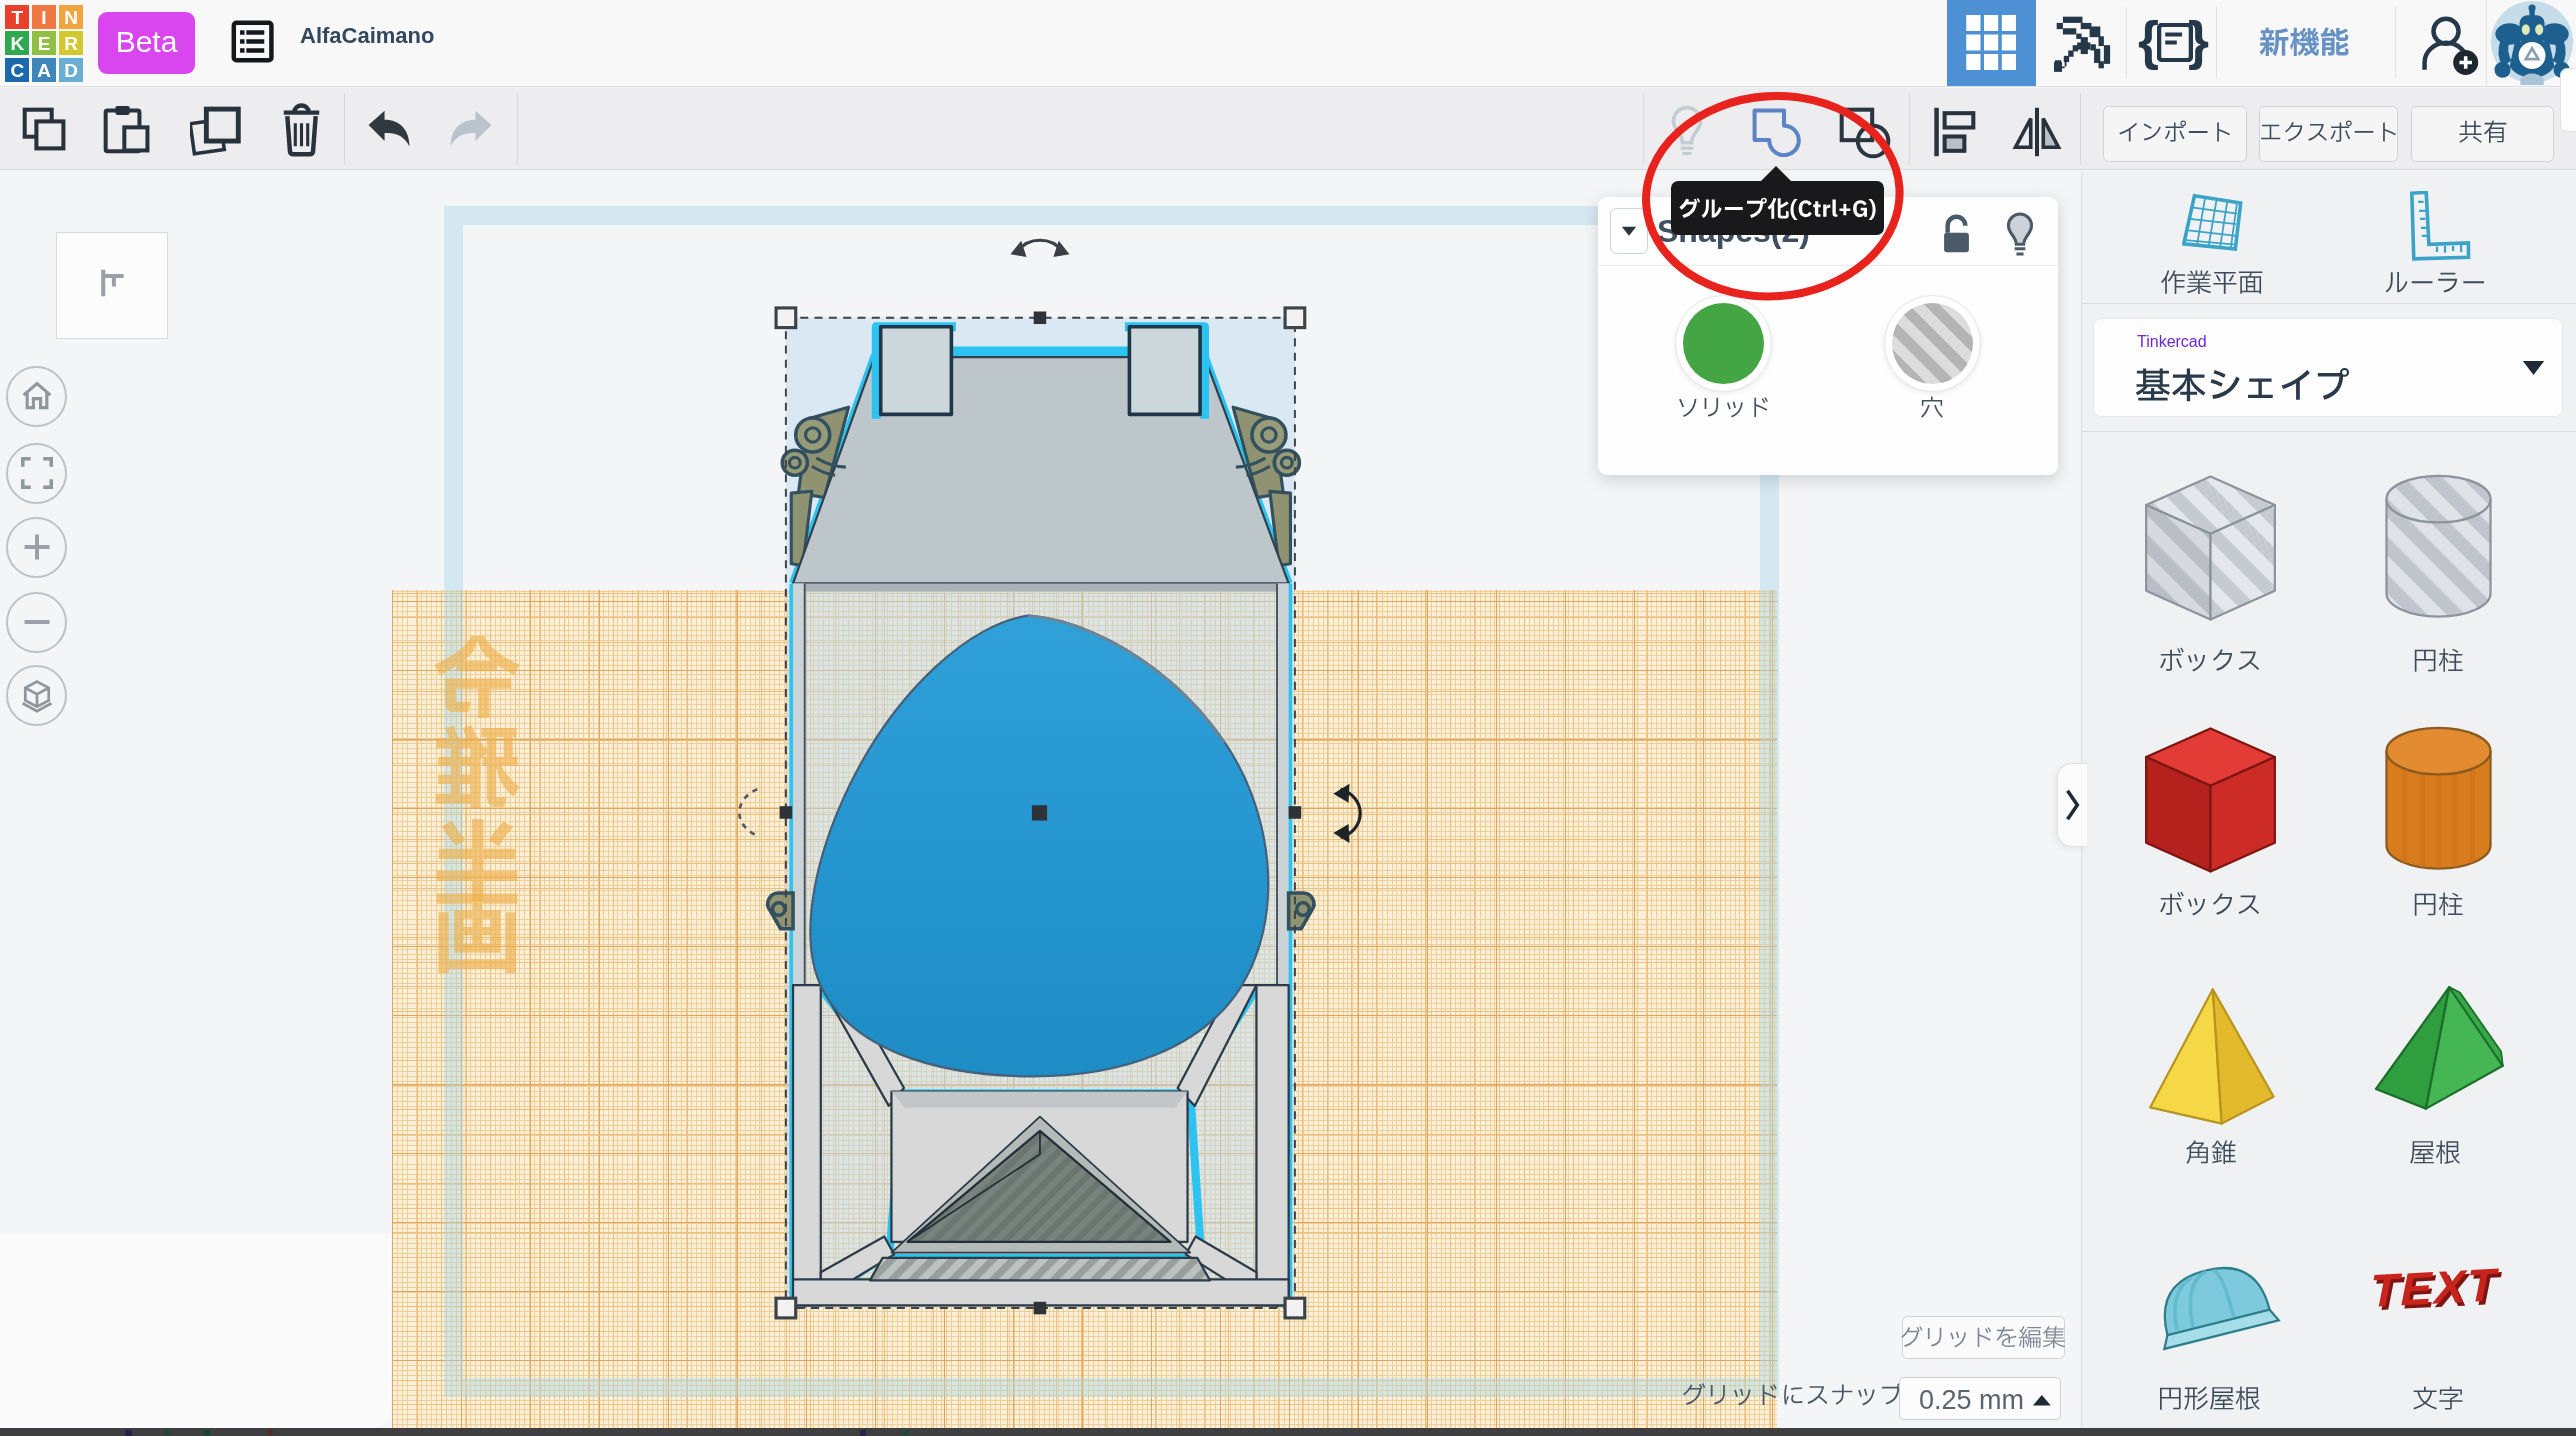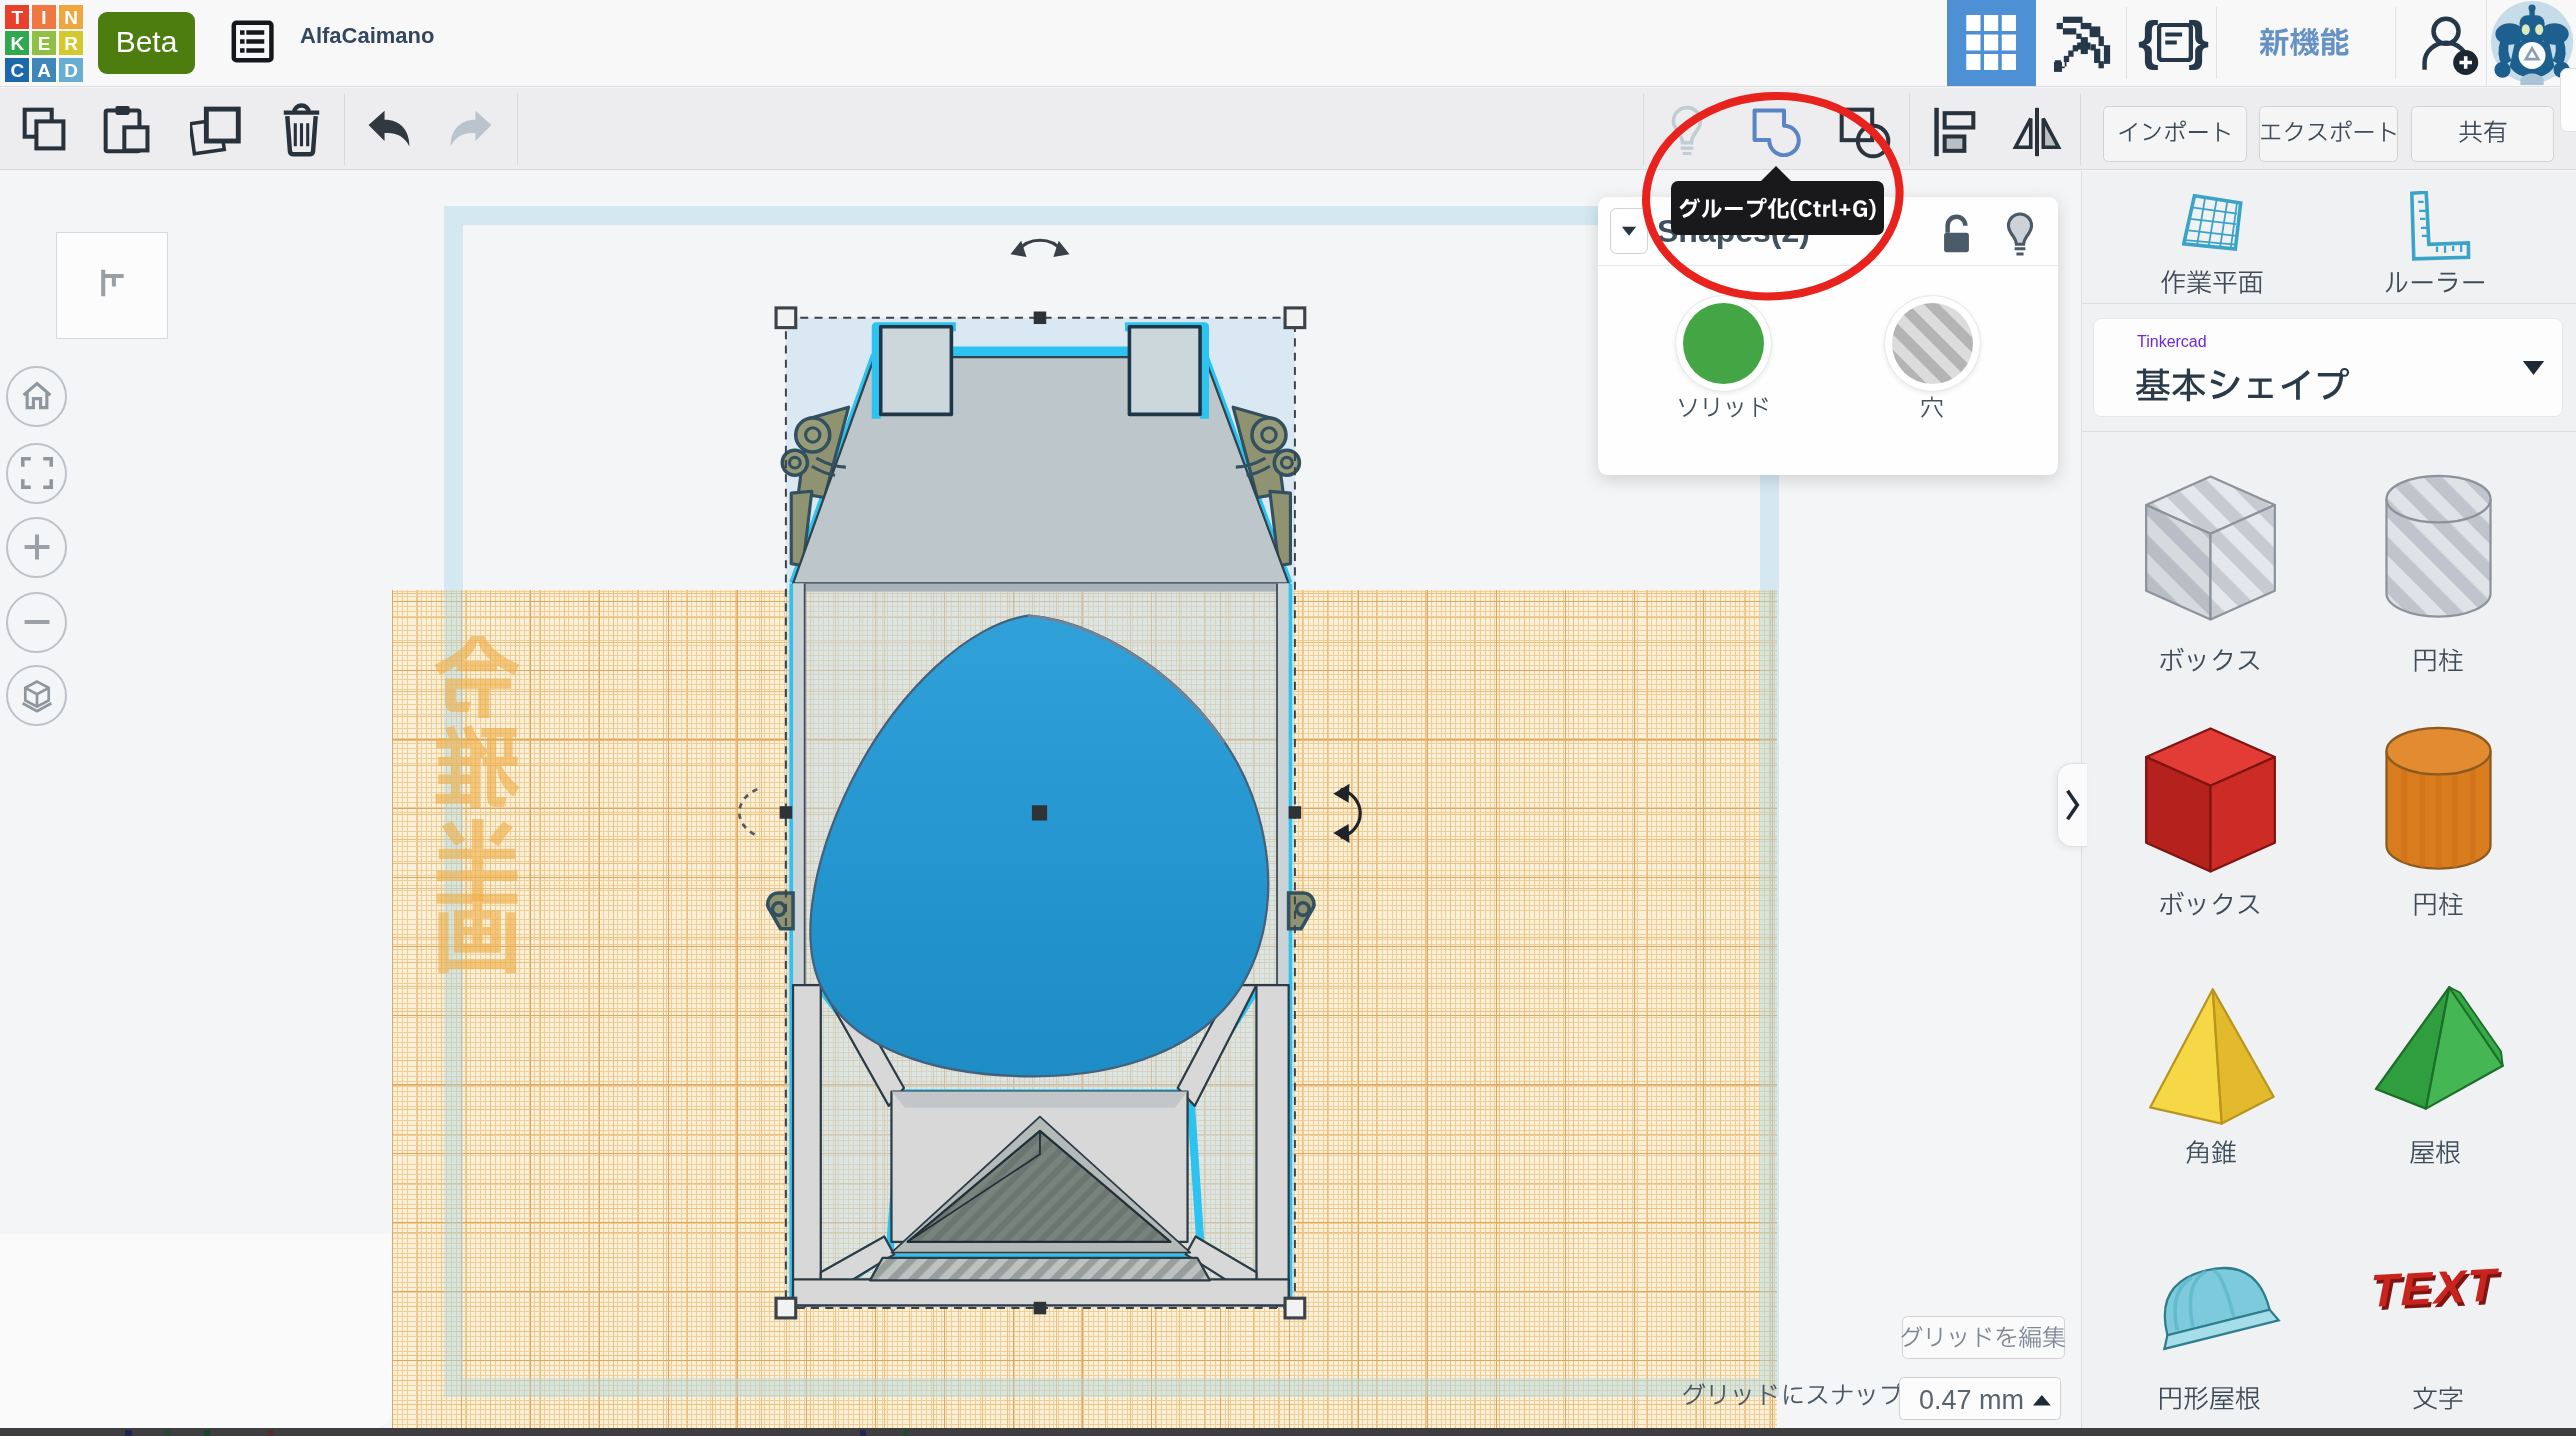--- a/index.html
+++ b/index.html
@@ -162,21 +162,21 @@
 <div class="abs" style="left:0;top:0;width:2576px;height:87px;background:#f8f8f9;border-bottom:0.9px solid #dddddf"></div>
 <div class="abs" style="left:5.4px;top:4.5px;width:24px;height:24px;background:#e8402a;color:#fff;font-weight:bold;font-size:19px;text-align:center;line-height:25px">T</div>
     <div class="abs" style="left:32px;top:4.5px;width:24px;height:24px;background:#ef7742;color:#fff;font-weight:bold;font-size:19px;text-align:center;line-height:25px">I</div>
     <div class="abs" style="left:59px;top:4.5px;width:24px;height:24px;background:#efa63f;color:#fff;font-weight:bold;font-size:19px;text-align:center;line-height:25px">N</div>
     <div class="abs" style="left:5.4px;top:31px;width:24px;height:24px;background:#2fa84f;color:#fff;font-weight:bold;font-size:19px;text-align:center;line-height:25px">K</div>
     <div class="abs" style="left:32px;top:31px;width:24px;height:24px;background:#8fc043;color:#fff;font-weight:bold;font-size:19px;text-align:center;line-height:25px">E</div>
     <div class="abs" style="left:59px;top:31px;width:24px;height:24px;background:#d3c92f;color:#fff;font-weight:bold;font-size:19px;text-align:center;line-height:25px">R</div>
     <div class="abs" style="left:5.4px;top:58px;width:24px;height:24px;background:#1b69ac;color:#fff;font-weight:bold;font-size:19px;text-align:center;line-height:25px">C</div>
     <div class="abs" style="left:32px;top:58px;width:24px;height:24px;background:#3f87b8;color:#fff;font-weight:bold;font-size:19px;text-align:center;line-height:25px">A</div>
     <div class="abs" style="left:59px;top:58px;width:24px;height:24px;background:#68add2;color:#fff;font-weight:bold;font-size:19px;text-align:center;line-height:25px">D</div>
-<div class="abs" style="left:98px;top:11.6px;width:97px;height:62px;background:#4d7c0f;border-radius:9px;color:#fff;font-size:30px;text-align:center;line-height:59px">Beta</div>
+<div class="abs" style="left:98px;top:11.6px;width:97px;height:62px;background:#d946ef;border-radius:9px;color:#fff;font-size:30px;text-align:center;line-height:59px">Beta</div>
 <svg class="abs" style="left:231px;top:19.7px" width="45" height="43" viewBox="0 0 50 48">
 <rect x="3" y="3" width="42" height="42" rx="3" fill="none" stroke="#14181c" stroke-width="5"></rect>
 <g stroke="#14181c" stroke-width="5">
         <path d="M17,14 H37 M17,24 H37 M17,34 H37"></path>
       </g>
 <g fill="#14181c">
         <rect x="10" y="11.5" width="5" height="5"></rect>
         <rect x="10" y="21.5" width="5" height="5"></rect>
         <rect x="10" y="31.5" width="5" height="5"></rect>
       </g>
@@ -521,21 +521,21 @@
       <path d="M4,2 L15,18 L4,34" fill="none" stroke="#1e2a36" stroke-width="4"></path>
     </svg>
 <div class="abs" style="left:1902px;top:1316px;width:163px;height:43px;background:rgba(250,250,251,0.92);border:0.9px solid #d2d2d4;border-radius:5.4px"></div>
 <svg style="position:absolute;left:1898px;top:1324px;" width="169" height="30" viewBox="0 0 189 34">
       <path fill="#7c8894" transform="translate(0,25.1)" d="M24.1 -22.6Q25.6 -20.2 26.5 -18.1L25.1 -17.4Q23.9 -20.0 22.7 -21.9ZM21.1 -21.7Q22.7 -19.0 23.4 -17.1L22.2 -16.6Q21.6 -10.0 17.5 -5.5Q13.4 -0.9 6.6 1.1L5.7 -0.8Q12.0 -2.5 15.6 -6.3Q19.3 -10.1 20.1 -15.7H9.8Q8.6 -13.9 7.1 -12.4Q5.6 -10.9 3.6 -9.4L2.4 -10.9Q5.3 -13.0 7.3 -15.6Q9.4 -18.1 10.7 -21.3L12.6 -20.8Q11.7 -18.9 10.9 -17.5H21.5Q20.7 -19.3 19.6 -21.0Z M36.1 -1.4Q39.7 -2.3 41.8 -3.6Q43.9 -4.8 44.9 -6.8Q45.9 -8.8 45.9 -12.0V-20.8H47.9V-12.0Q47.9 -8.4 46.7 -5.9Q45.5 -3.5 43.1 -2.0Q40.7 -0.4 36.9 0.5ZM34.6 -8.2H32.6V-20.7H34.6Z M66.2 -9.0Q65.7 -12.1 64.3 -16.1L66.2 -16.6Q67.6 -12.1 68.1 -9.4ZM62.5 -0.2Q66.3 -1.8 68.6 -3.9Q71.0 -6.0 72.2 -8.9Q73.4 -11.7 73.9 -15.8L75.8 -15.6Q75.3 -11.3 74.0 -8.1Q72.6 -4.9 70.1 -2.6Q67.6 -0.2 63.6 1.6ZM60.3 -7.6Q59.3 -11.4 57.9 -14.8L59.8 -15.4Q61.3 -11.6 62.1 -8.2Z M102.9 -16.0Q101.5 -18.8 100.2 -20.7L101.7 -21.4Q103.3 -18.9 104.3 -16.7ZM90.9 -20.9V-13.4Q97.5 -11.2 103.7 -7.9L102.8 -6.2Q96.7 -9.4 90.9 -11.4V1.1H89.0V-20.9ZM99.8 -14.7Q98.8 -17.1 97.2 -19.5L98.7 -20.2Q100.5 -17.3 101.3 -15.4Z M131.2 -1.4 131.4 0.4Q129.5 0.7 127.4 0.8Q125.4 1.0 123.7 1.0Q120.0 1.0 118.1 -0.1Q116.3 -1.1 116.3 -3.3Q116.3 -5.3 118.1 -6.9Q119.9 -8.5 123.9 -9.8Q123.7 -11.1 123.0 -11.7Q122.3 -12.4 121.1 -12.4Q118.4 -12.4 114.9 -9.4Q114.2 -8.8 113.7 -8.2Q113.2 -7.6 111.9 -6.0L110.5 -7.0Q112.4 -9.4 113.8 -11.9Q115.2 -14.3 116.3 -16.9Q113.3 -16.9 110.7 -17.1L110.8 -18.8Q113.7 -18.6 117.0 -18.6Q117.7 -20.5 118.2 -22.0L120.1 -21.7Q119.8 -21.0 119.6 -20.4Q119.4 -19.8 119.3 -19.4Q119.1 -18.9 119.0 -18.6Q124.8 -18.7 129.6 -19.2L129.7 -17.4Q124.1 -17.0 118.3 -16.9Q116.8 -13.3 115.2 -10.8L115.4 -10.7Q116.7 -12.2 118.4 -13.1Q120.0 -14.0 121.7 -14.0Q123.3 -14.0 124.3 -13.1Q125.4 -12.1 125.7 -10.4Q128.5 -11.2 132.5 -11.9L132.8 -10.1Q128.7 -9.4 125.8 -8.6Q125.8 -5.3 125.7 -3.3L123.8 -3.3Q124.0 -5.7 124.0 -8.0Q120.9 -7.0 119.5 -5.9Q118.2 -4.7 118.2 -3.4Q118.2 -2.0 119.4 -1.4Q120.7 -0.7 123.7 -0.7Q127.3 -0.7 131.2 -1.4Z M141.8 -9.3V2.0H140.2V-9.1Q137.5 -8.9 135.9 -8.8L135.7 -10.3Q137.3 -10.4 138.1 -10.4Q139.1 -11.8 140.1 -13.5Q138.3 -15.7 136.1 -17.7L137.1 -18.8L138.2 -17.7Q139.6 -20.1 140.6 -22.7L142.0 -22.0Q140.8 -19.1 139.2 -16.7Q140.1 -15.8 140.9 -14.8Q142.4 -17.3 143.5 -19.7L144.9 -19.0Q142.3 -13.8 139.8 -10.6Q142.0 -10.7 143.8 -11.0Q143.3 -12.4 142.8 -13.5L144.1 -14.0Q145.2 -11.5 145.9 -8.6L144.6 -8.1Q144.6 -8.4 144.5 -8.7Q144.4 -9.1 144.2 -9.6ZM145.3 -20.2V-21.6H160.8V-20.2ZM159.9 -12.3H148.1Q148.0 -8.5 147.5 -4.9Q146.9 -1.4 145.6 1.1L144.4 -0.1Q145.7 -2.7 146.1 -5.7Q146.6 -8.7 146.6 -13.2V-18.0H159.9ZM158.3 -13.7V-16.6H148.1V-13.7ZM148.3 2.0V-9.9H160.3V0.1Q160.3 0.9 160.0 1.2Q159.6 1.6 158.8 1.6H157.4L157.1 0.2H158.9V-4.0H156.6V1.4H155.3V-4.0H153.1V1.4H151.8V-4.0H149.7V2.0ZM151.8 -5.3V-8.6H149.7V-5.3ZM153.1 -8.6V-5.3H155.3V-8.6ZM156.6 -5.3H158.9V-8.6H156.6ZM144.2 -7.3Q144.7 -4.5 144.9 -2.5L143.6 -2.0Q143.3 -4.9 142.9 -6.9ZM135.9 -0.2Q137.2 -3.3 137.6 -7.2L139.0 -6.9Q138.5 -2.4 137.2 0.6Z M177.1 -5.0Q178.3 -3.6 180.8 -2.5Q183.3 -1.4 187.9 -0.2L187.3 1.3Q183.7 0.3 181.6 -0.5Q179.4 -1.4 178.1 -2.3Q176.8 -3.2 176.3 -4.6H176.1V2.1H174.4V-4.6H174.3Q173.7 -3.2 172.5 -2.3Q171.3 -1.3 169.3 -0.5Q167.2 0.3 163.7 1.3L163.1 -0.2Q167.5 -1.4 169.9 -2.5Q172.4 -3.6 173.5 -5.0H163.6V-6.5H174.4V-8.6H166.3V-16.0Q165.2 -14.7 164.0 -13.8L163.0 -15.1Q165.2 -16.8 166.6 -18.7Q168.0 -20.6 168.9 -22.9L170.5 -22.4Q170.0 -21.2 169.4 -20.1H176.0Q176.6 -21.1 177.3 -22.7L178.8 -22.4Q178.2 -20.9 177.8 -20.1H186.4V-18.8H177.5V-16.8H185.7V-15.4H177.5V-13.4H185.7V-12.1H177.5V-9.9H186.6V-8.6H176.1V-6.5H187.5V-5.0ZM168.6 -18.8Q168.3 -18.3 168.0 -17.9V-16.8H175.9V-18.8ZM168.0 -13.4H175.9V-15.4H168.0ZM175.9 -12.1H168.0V-9.9H175.9Z"></path>
     </svg>
 <svg style="position:absolute;left:1680px;top:1381px;" width="225" height="31" viewBox="0 0 252 35">
       <path fill="#4a5866" transform="translate(0,26.0)" d="M25.0 -23.4Q26.6 -20.9 27.5 -18.7L26.0 -18.1Q24.8 -20.7 23.5 -22.7ZM21.9 -22.5Q23.5 -19.7 24.3 -17.7L23.0 -17.2Q22.4 -10.4 18.1 -5.7Q13.9 -1.0 6.8 1.1L5.9 -0.8Q12.4 -2.6 16.2 -6.6Q20.0 -10.5 20.9 -16.3H10.1Q8.9 -14.4 7.4 -12.9Q5.8 -11.3 3.8 -9.7L2.5 -11.3Q5.5 -13.5 7.6 -16.1Q9.7 -18.8 11.1 -22.1L13.0 -21.6Q12.2 -19.6 11.3 -18.2H22.3Q21.4 -20.0 20.3 -21.8Z M37.4 -1.5Q41.1 -2.4 43.3 -3.7Q45.5 -5.0 46.6 -7.1Q47.6 -9.2 47.6 -12.4V-21.6H49.6V-12.4Q49.6 -8.7 48.4 -6.2Q47.2 -3.6 44.7 -2.0Q42.3 -0.4 38.2 0.5ZM35.8 -8.5H33.8V-21.4H35.8Z M68.7 -9.3Q68.1 -12.5 66.6 -16.7L68.6 -17.2Q70.1 -12.5 70.6 -9.7ZM64.8 -0.2Q68.8 -1.9 71.2 -4.1Q73.6 -6.2 74.8 -9.2Q76.1 -12.2 76.6 -16.4L78.7 -16.2Q78.1 -11.7 76.7 -8.4Q75.3 -5.1 72.7 -2.6Q70.1 -0.2 65.9 1.7ZM62.5 -7.9Q61.5 -11.8 60.1 -15.4L62.0 -16.0Q63.5 -12.0 64.4 -8.5Z M106.7 -16.6Q105.3 -19.5 103.9 -21.5L105.4 -22.2Q107.2 -19.6 108.2 -17.3ZM94.3 -21.7V-13.9Q101.1 -11.6 107.5 -8.2L106.7 -6.4Q100.2 -9.8 94.3 -11.8V1.1H92.3V-21.7ZM103.5 -15.2Q102.5 -17.8 100.8 -20.2L102.4 -20.9Q104.2 -18.0 105.1 -15.9Z M117.4 0.4Q116.5 -4.3 116.5 -8.3Q116.5 -14.6 118.0 -21.7L119.9 -21.4Q119.1 -18.1 118.8 -14.7Q118.4 -11.3 118.4 -8.2Q118.4 -5.2 118.6 -3.2H118.8Q118.9 -4.6 119.3 -5.9Q119.6 -7.3 120.5 -9.0L122.0 -8.2Q120.8 -5.7 120.2 -4.1Q119.6 -2.5 119.4 -1.1Q119.4 -0.6 119.4 -0.4Q119.4 -0.2 119.4 0.3ZM124.4 -17.9Q127.1 -18.3 130.4 -18.6Q133.7 -18.8 136.8 -18.8V-16.9Q133.7 -16.8 130.5 -16.6Q127.3 -16.4 124.6 -15.9ZM125.8 -10.5 127.7 -10.0Q126.4 -7.4 126.4 -5.9Q126.4 -4.4 127.6 -3.6Q128.7 -2.9 131.2 -2.9Q134.1 -2.9 137.1 -3.4L137.3 -1.5Q136.0 -1.3 134.3 -1.1Q132.6 -1.0 131.2 -1.0Q127.8 -1.0 126.2 -2.1Q124.5 -3.3 124.5 -5.7Q124.5 -7.8 125.8 -10.5Z M164.0 -0.1Q159.9 -4.3 155.5 -7.3Q153.3 -5.1 150.4 -3.2Q147.5 -1.4 144.1 -0.0L143.1 -1.9Q149.7 -4.4 154.0 -8.7Q158.2 -12.9 159.3 -18.3H145.2V-20.2H161.6Q161.6 -19.1 161.2 -17.4Q160.2 -12.8 156.8 -8.8Q161.2 -5.7 165.3 -1.7Z M193.7 -15.1V-13.2H183.8V-11.8Q183.8 -8.5 183.0 -6.2Q182.2 -3.9 180.4 -2.2Q178.7 -0.6 175.8 0.7L174.7 -1.1Q177.4 -2.3 178.9 -3.7Q180.4 -5.1 181.1 -7.1Q181.8 -9.0 181.8 -11.8V-13.2H170.8V-15.1H181.8V-22.0H183.8V-15.1Z M208.7 -9.3Q208.1 -12.5 206.6 -16.7L208.6 -17.2Q210.1 -12.5 210.6 -9.7ZM204.8 -0.2Q208.8 -1.9 211.2 -4.1Q213.6 -6.2 214.8 -9.2Q216.1 -12.2 216.6 -16.4L218.7 -16.2Q218.1 -11.7 216.7 -8.4Q215.3 -5.1 212.7 -2.6Q210.1 -0.2 205.9 1.7ZM202.5 -7.9Q201.5 -11.8 200.1 -15.4L202.0 -16.0Q203.5 -12.0 204.4 -8.5Z M251.2 -20.4Q251.2 -18.9 250.3 -17.9Q249.3 -17.0 247.7 -17.0Q247.0 -17.0 246.5 -17.2Q245.8 -10.0 242.4 -5.7Q238.9 -1.4 232.0 0.6L231.1 -1.3Q235.5 -2.7 238.3 -4.8Q241.1 -7.0 242.6 -10.1Q244.1 -13.2 244.4 -17.6H227.1V-19.6H244.3Q244.2 -20.0 244.2 -20.4Q244.2 -21.9 245.2 -22.8Q246.1 -23.8 247.7 -23.8Q249.3 -23.8 250.3 -22.8Q251.2 -21.9 251.2 -20.4ZM249.7 -20.6Q249.7 -21.4 249.2 -21.9Q248.7 -22.4 247.7 -22.4Q246.8 -22.4 246.2 -21.9Q245.7 -21.4 245.7 -20.6V-20.2Q245.7 -19.4 246.2 -18.9Q246.8 -18.4 247.7 -18.4Q248.7 -18.4 249.2 -18.9Q249.7 -19.4 249.7 -20.2Z"></path>
     </svg>
 <div class="abs" style="left:1899px;top:1377px;width:162px;height:43px;background:#fcfcfd;border:0.9px solid #cfcfd1;border-radius:4.5px"></div>
-<div class="abs" style="left:1919px;top:1385px;font-size:27px;color:#5a646e">0.47 mm</div>
+<div class="abs" style="left:1919px;top:1385px;font-size:27px;color:#5a646e">0.25 mm</div>
 <svg class="abs" style="left:2032px;top:1394px" width="19.7" height="12.5" viewBox="0 0 22 14">
       <path d="M11,1 L21,13 H1 Z" fill="#1e2a36"></path>
     </svg>
 <div class="abs" style="left:2560px;top:68px;width:23px;height:64px;background:#fdfdfe;border:0.9px solid #e2e2e4;border-radius:7.2px"></div>
 <div class="abs" style="left:0;top:1428px;width:2576px;height:8px;background:#3e3e40"></div>
 <div class="abs" style="left:125px;top:1430px;width:7.2px;height:6.3px;background:#20264a"></div>
 <div class="abs" style="left:165px;top:1430px;width:5.4px;height:6.3px;background:#1e4a30"></div>
 <div class="abs" style="left:204px;top:1430px;width:6.3px;height:6.3px;background:#17452a"></div>
 <div class="abs" style="left:268px;top:1430px;width:4.5px;height:6.3px;background:#552a28"></div>
 <div class="abs" style="left:860px;top:1430px;width:6.3px;height:6.3px;background:#1f2650"></div>

